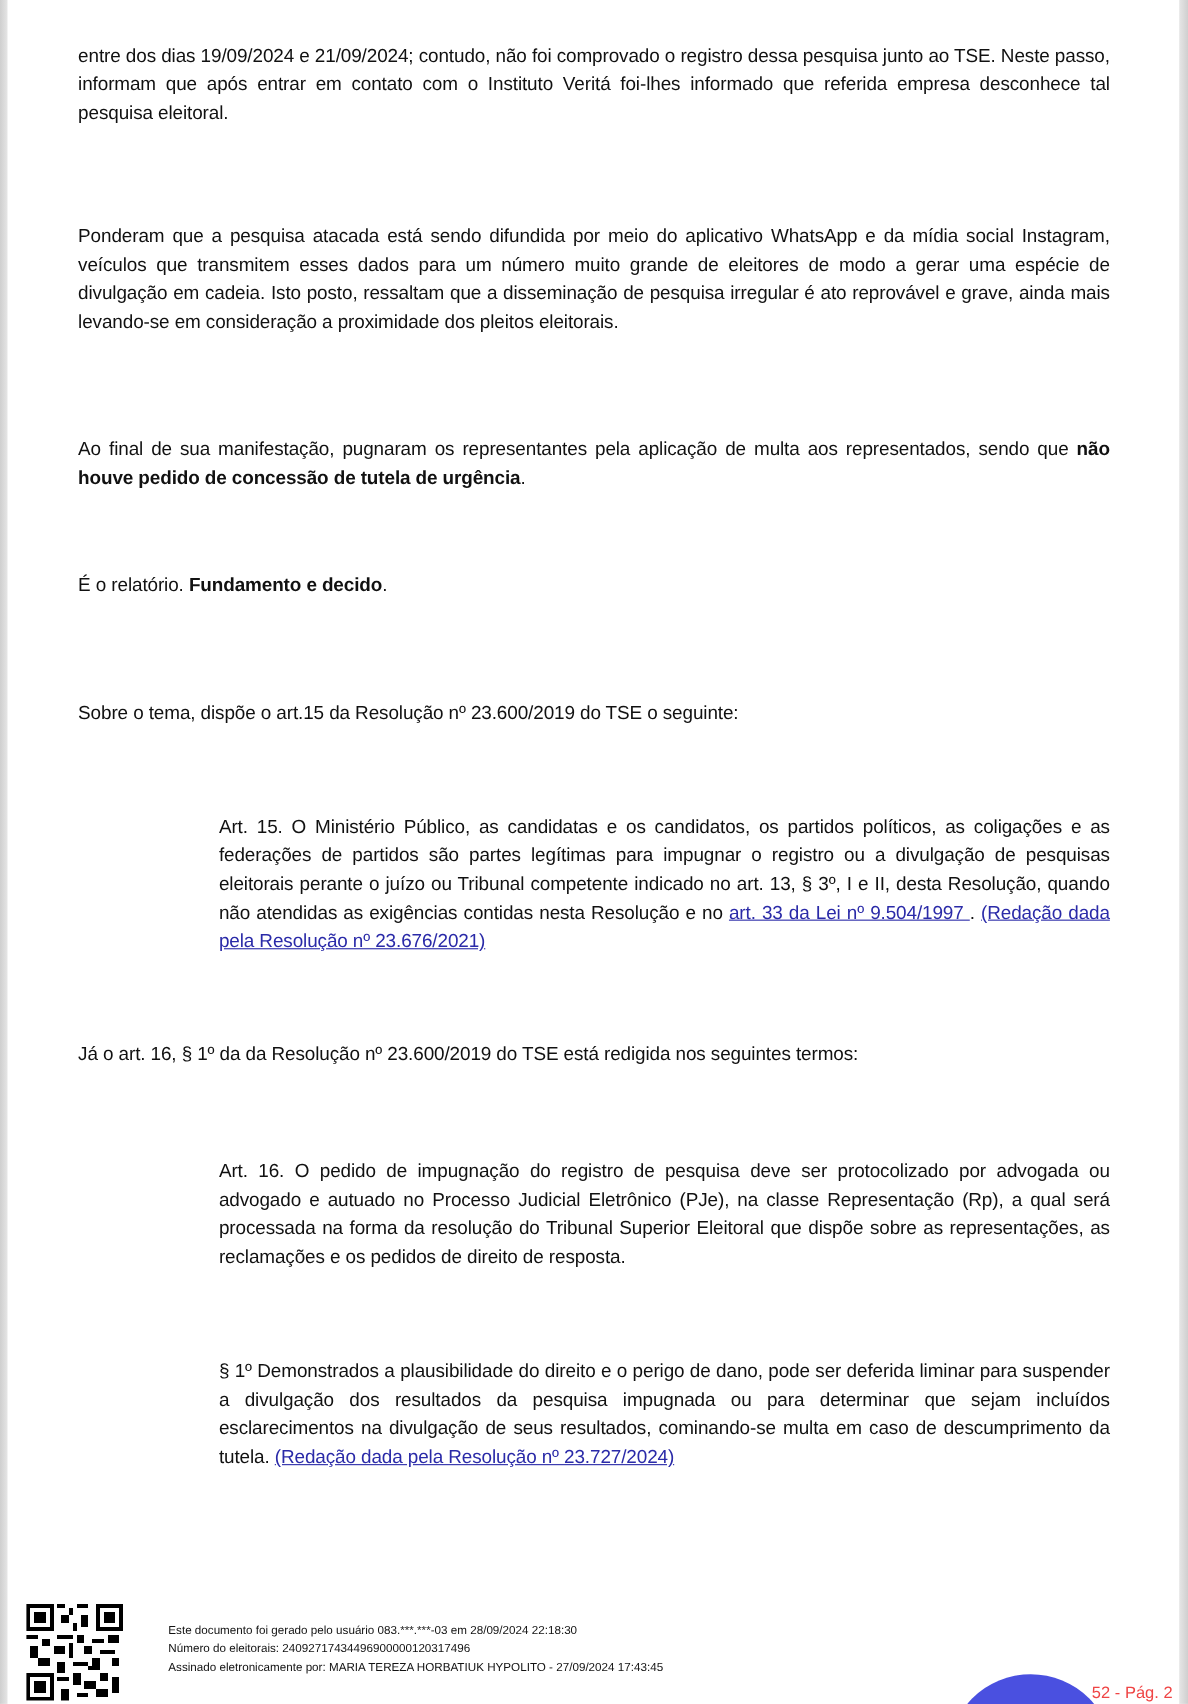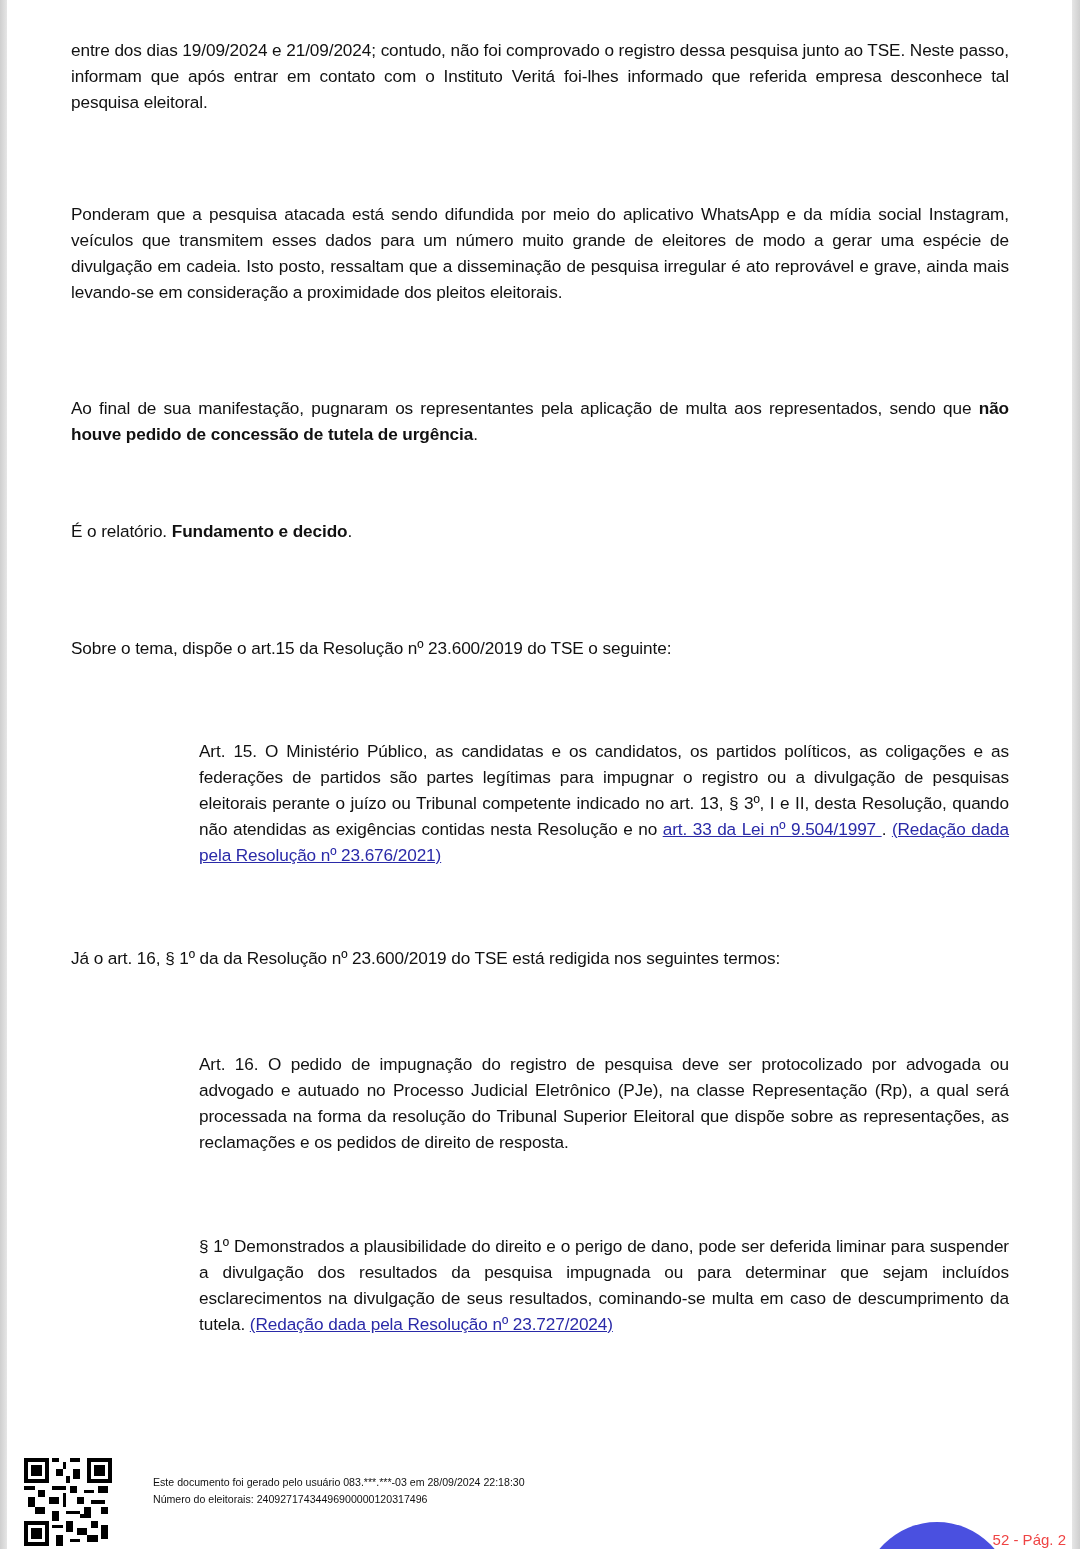--- a/index.html
+++ b/index.html
@@ -118,17 +118,18 @@
     <rect x="9" y="22" width="2" height="3"></rect>
       <rect x="13" y="23" width="3" height="1"></rect>
       <rect x="18" y="22" width="3" height="2"></rect>
       <rect x="16" y="16" width="1" height="1"></rect>
   </g>
 </svg>
 
 <div class="footer-text">
   <div>Este documento foi gerado pelo usuário 083.***.***-03 em 28/09/2024 22:18:30</div>
   <div>Número do eleitorais: 24092717434496900000120317496</div>
+  <div>Assinado eletronicamente por: MARIA TEREZA HORBATIUK HYPOLITO - 27/09/2024 17:43:45</div>
 </div>
 
 <div class="page-num">52 - Pág. 2</div>
 
 <div class="fab"></div>
 
 </body></html>

